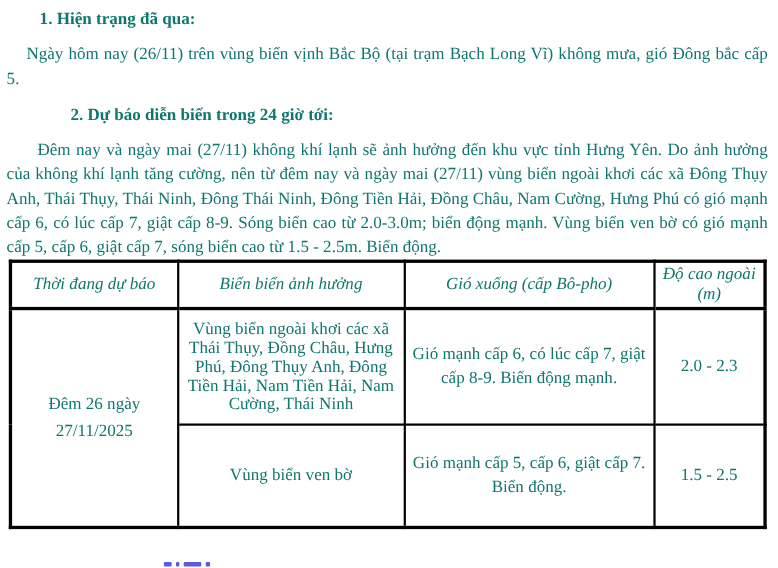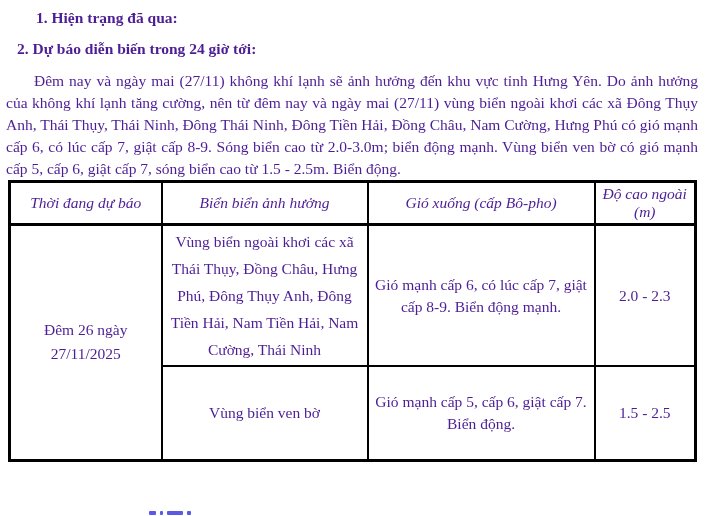--- a/index.html
+++ b/index.html
@@ -8,30 +8,30 @@
     background: #ffffff;
   }
   .page {
     position: relative;
     width: 707px;
     height: 516px;
     background: #ffffff;
     overflow: hidden;
     font-family: "Liberation Serif", "DejaVu Serif", serif;
     font-size: 15.5px;
-    color: #4c1d95;
+    color: #0f766e;
     -webkit-font-smoothing: antialiased;
   }
   .heading {
     font-weight: bold;
     font-size: 15.5px;
     line-height: 19px;
   }
   .h1 { margin: 8px 8px 0 36px; }
-  .h2 { margin: 12px 8px 0 17px; }
+  .h2 { margin: 12px 8px 0 64px; }
   p.body-par {
     margin: 12px 9px 0 6px;
     line-height: 22px;
     text-align: justify;
   }
   p.par1 { text-indent: 18px; }
   p.par2 { text-indent: 27px; text-align: left; }
   p.par3 { text-indent: 28px; }
 
   table.forecast {
@@ -55,21 +55,21 @@
     font-weight: normal;
     line-height: 18px;
     border-bottom-width: 3px;
   }
   tr.row-offshore { height: 105px; }
   tr.row-coastal  { height: 94px; }
   td.cell-time {
     white-space: pre-line;
     line-height: 24px;
   }
-  td.cell-area-offshore { line-height: 27px; padding: 0 6px; }
+  td.cell-area-offshore { line-height: 17px; padding: 0 6px; }
   td.cell-wind { line-height: 22px; }
   td.cell-wave { line-height: 22px; }
 
   .blue-fragment {
     position: absolute;
     left: 149px;
     top: 511px;
     height: 6px;
     display: flex;
     align-items: flex-start;
@@ -85,20 +85,21 @@
   .frag-c { width: 16px; height: 5px; }
   .frag-d { width: 4px; }
 </style>
 </head>
 <body>
 
 <div class="page">
 
   <div class="heading h1">1. Hiện trạng đã qua:</div>
 
+  <p class="body-par par1">Ngày hôm nay (26/11) trên vùng biển vịnh Bắc Bộ (tại trạm Bạch Long Vĩ) không mưa, gió Đông bắc cấp 5.</p>
 
 
   <div class="heading h2">2. Dự báo diễn biến trong 24 giờ tới:</div>
 
   <p class="body-par par3">Đêm nay và ngày mai (27/11) không khí lạnh sẽ ảnh hưởng đến khu vực tỉnh Hưng Yên. Do ảnh hưởng của không khí lạnh tăng cường, nên từ đêm nay và ngày mai (27/11) vùng biển ngoài khơi các xã Đông Thụy Anh, Thái Thụy, Thái Ninh, Đông Thái Ninh, Đông Tiền Hải, Đồng Châu, Nam Cường, Hưng Phú có gió mạnh cấp 6, có lúc cấp 7, giật cấp 8-9. Sóng biển cao từ 2.0-3.0m; biển động mạnh. Vùng biển ven bờ có gió mạnh cấp 5, cấp 6, giật cấp 7, sóng biển cao từ 1.5 - 2.5m. Biển động.</p>
 
   <table class="forecast">
     <colgroup>
       <col style="width:152px">
       <col style="width:206px">

